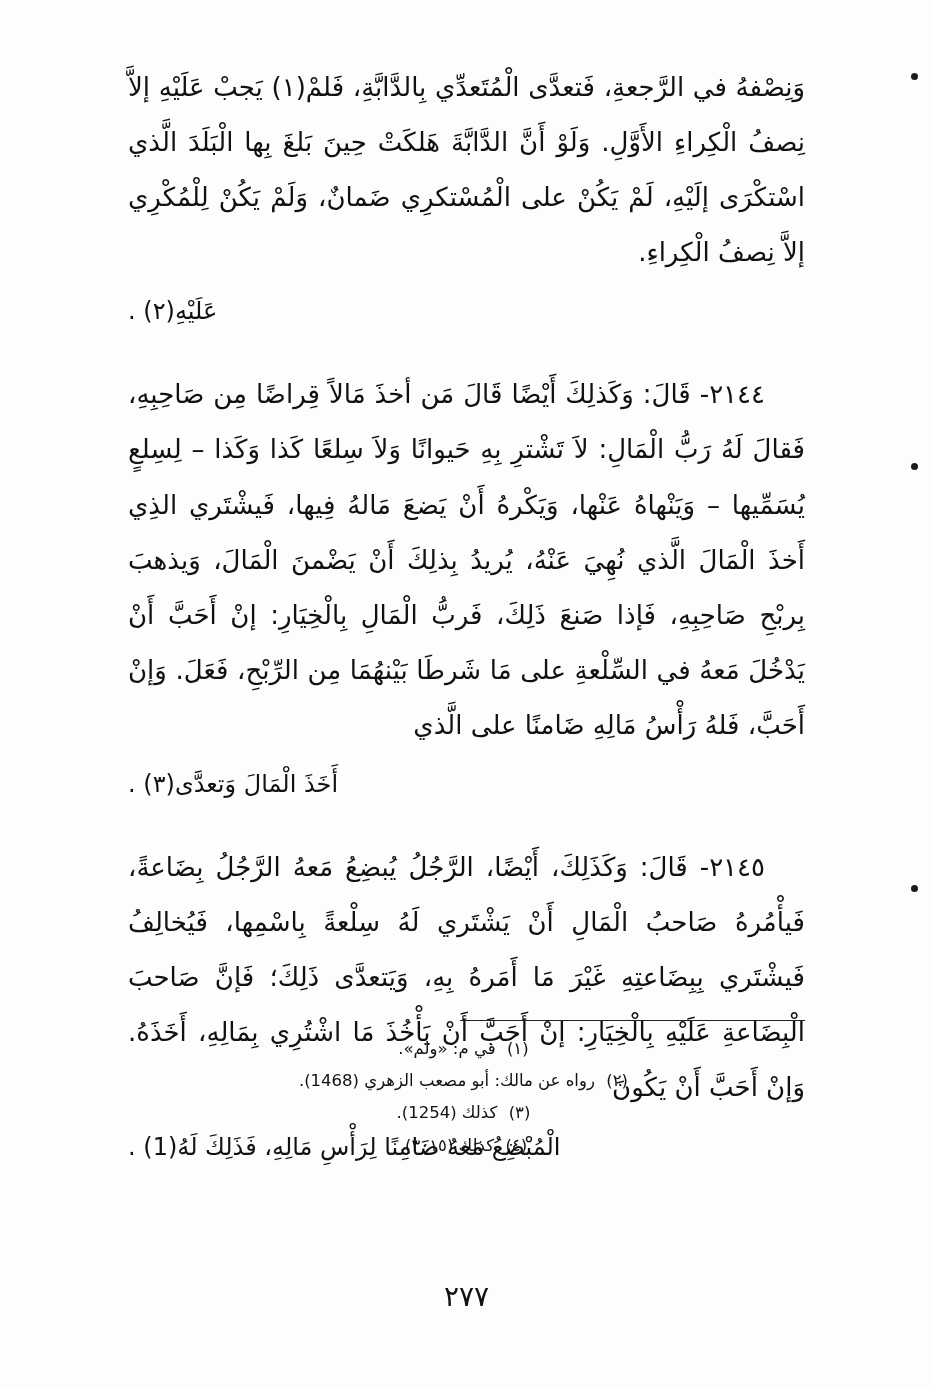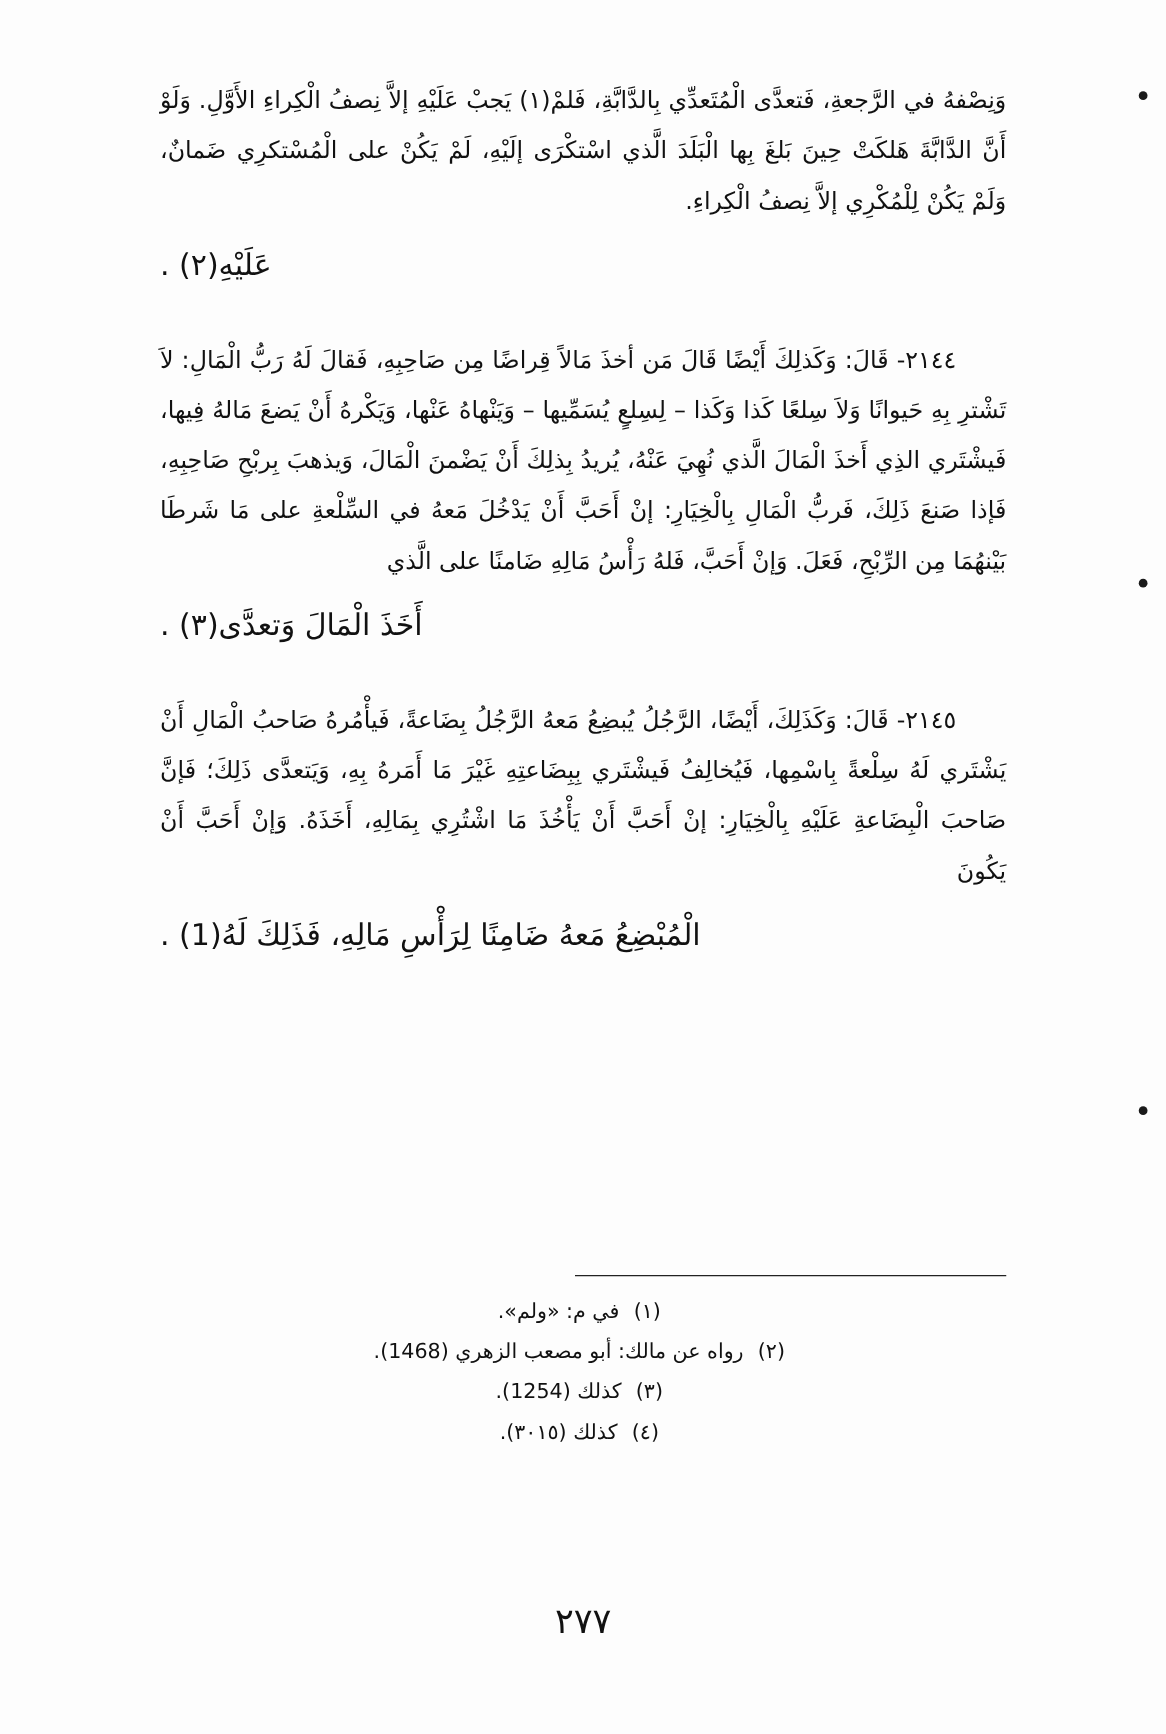--- a/index.html
+++ b/index.html
@@ -25,21 +25,21 @@
   .text-column {
     position: absolute;
     top: 60px;
     right: 128px;
     left: 128px;
     direction: rtl;
     text-align: justify;
   }
 
   .para {
-    font-size: 19px;
+    font-size: 26px;
     line-height: 2.12;
     margin: 0 0 6px 0;
     text-align: justify;
     text-justify: inter-word;
     letter-spacing: 0;
   }
 
   .para.indent-first {
     text-indent: 40px;
   }

